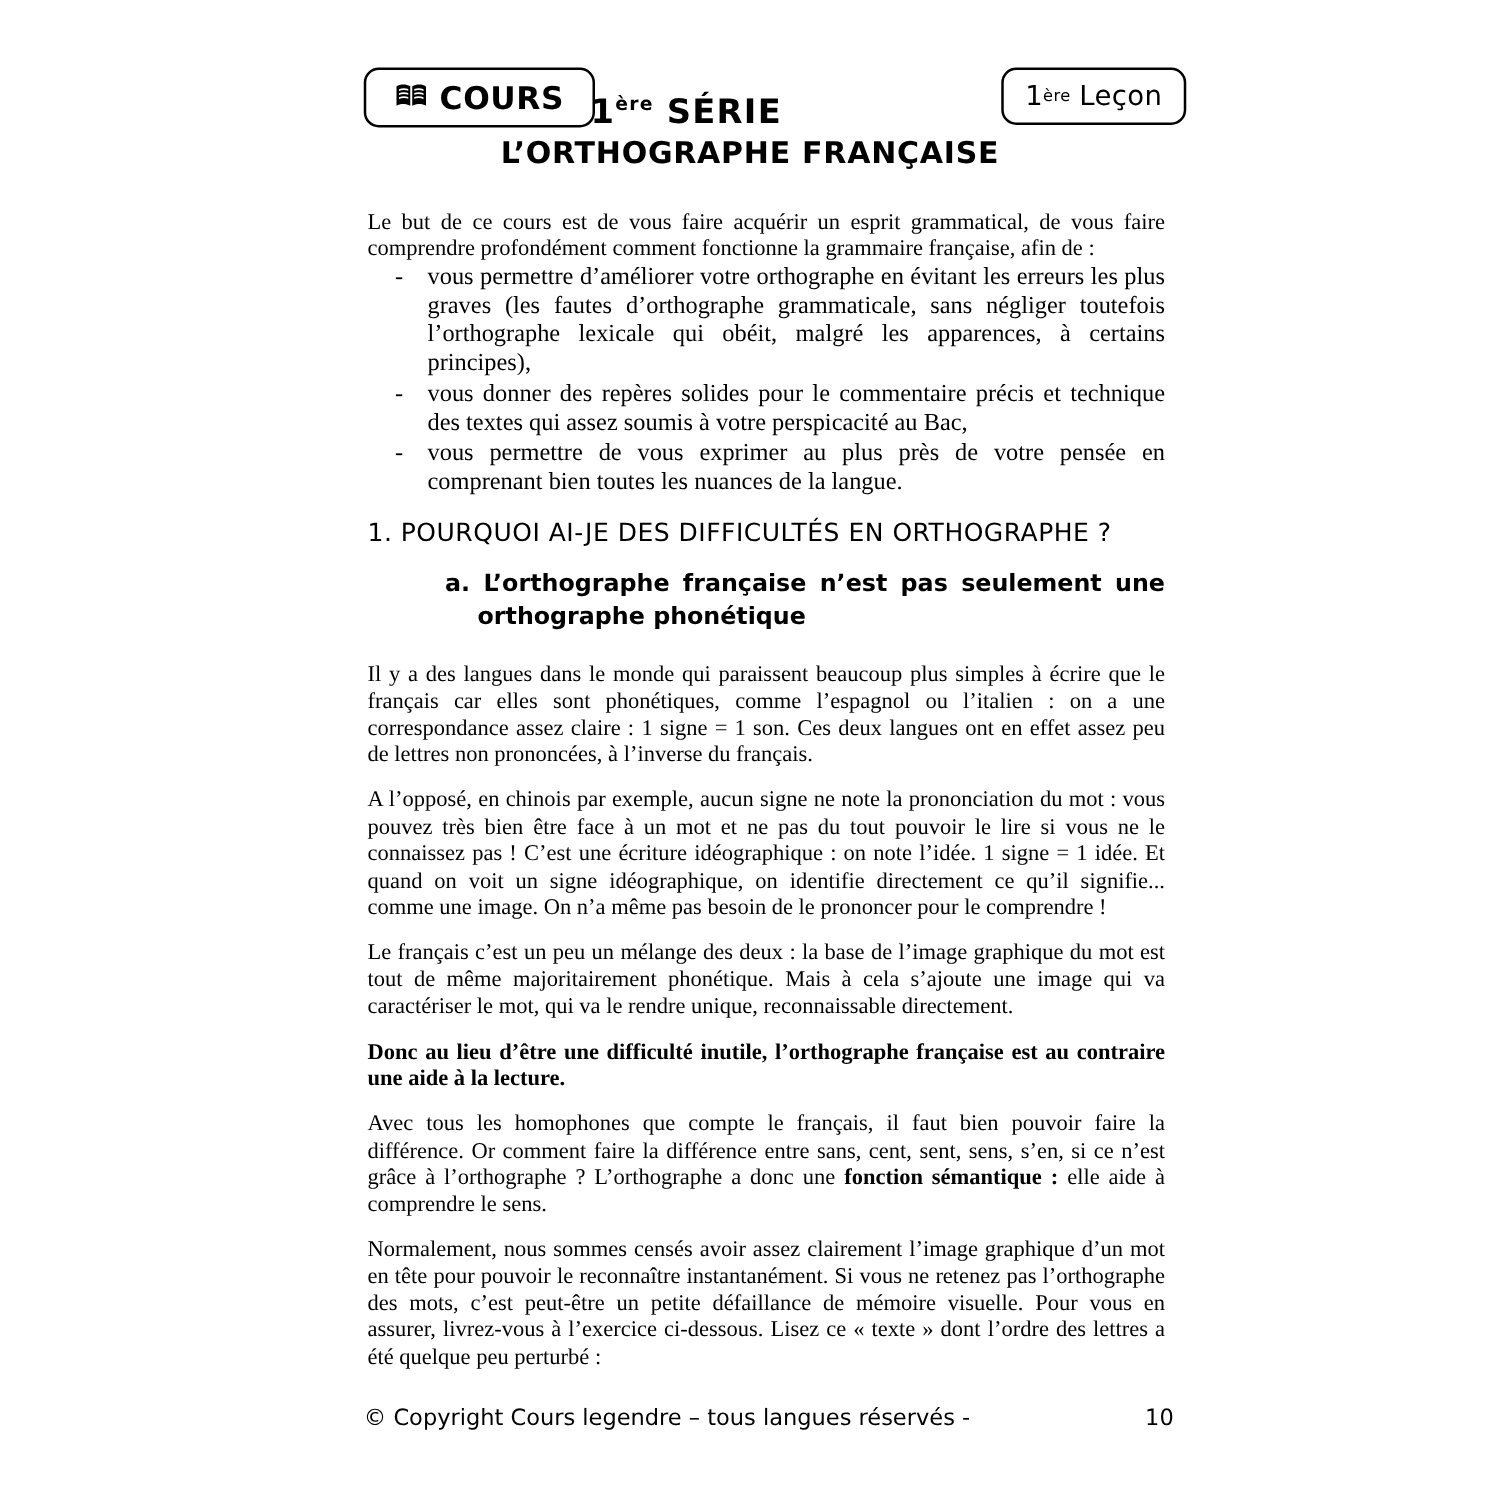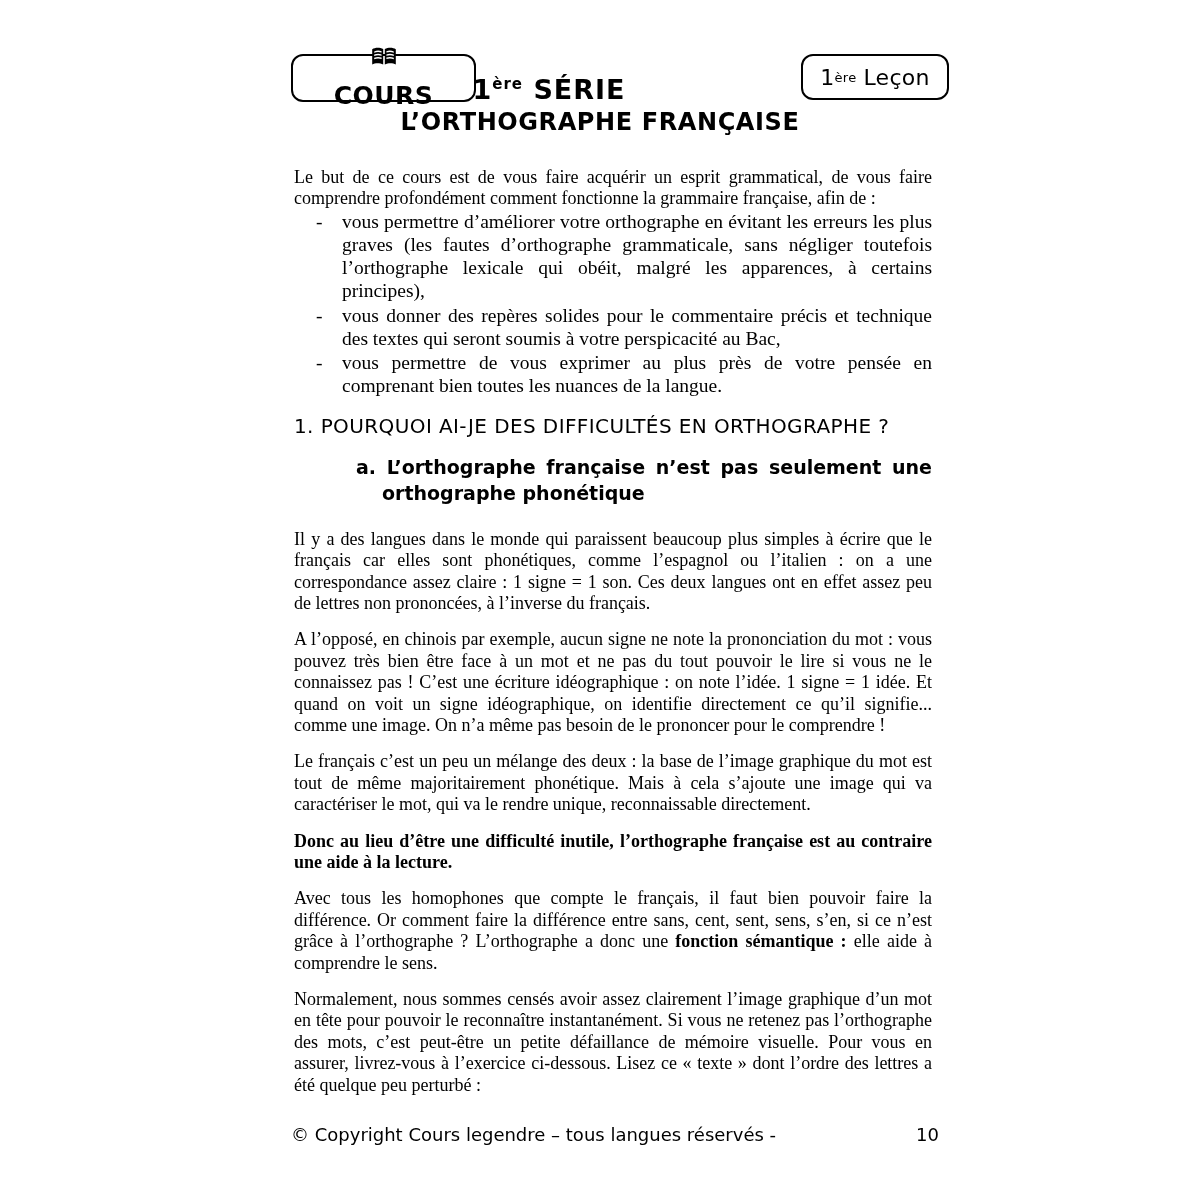--- a/index.html
+++ b/index.html
@@ -42,21 +42,20 @@
   }
   .badge-cours {
     left: 291px;
     top: 6px;
     width: 185px;
     height: 48px;
     gap: 10px;
     font-size: 25px;
     font-weight: bold;
     letter-spacing: 0.5px;
-    flex-direction: column;
   }
   .badge-lecon {
     left: 801px;
     top: 6px;
     width: 148px;
     height: 46px;
     font-size: 22px;
     letter-spacing: 0.3px;
   }
   .book-icon {
@@ -212,21 +211,21 @@
 
     <p class="para tight">Le but de ce cours est de vous faire acquérir un esprit grammatical, de vous faire comprendre profondément comment fonctionne la grammaire française, afin de :</p>
 
     <ul class="dashes">
       <li>
         <span class="dash">-</span>
         <span>vous permettre d’améliorer votre orthographe en évitant les erreurs les plus graves (les fautes d’orthographe grammaticale, sans négliger toutefois l’orthographe lexicale qui obéit, malgré les apparences, à certains principes),</span>
       </li>
       <li>
         <span class="dash">-</span>
-        <span>vous donner des repères solides pour le commentaire précis et technique des textes qui seront soumis à votre perspicacité au Bac,</span>
+        <span>vous donner des repères solides pour le commentaire précis et technique des textes qui assez soumis à votre perspicacité au Bac,</span>
       </li>
       <li>
         <span class="dash">-</span>
         <span>vous permettre de vous exprimer au plus près de votre pensée en comprenant bien toutes les nuances de la langue.</span>
       </li>
     </ul>
 
     <h2 class="section">1.  POURQUOI AI-JE DES DIFFICULTÉS EN ORTHOGRAPHE ?</h2>
 
     <h3 class="subsection">a. L’orthographe française n’est pas seulement une orthographe phonétique</h3>

